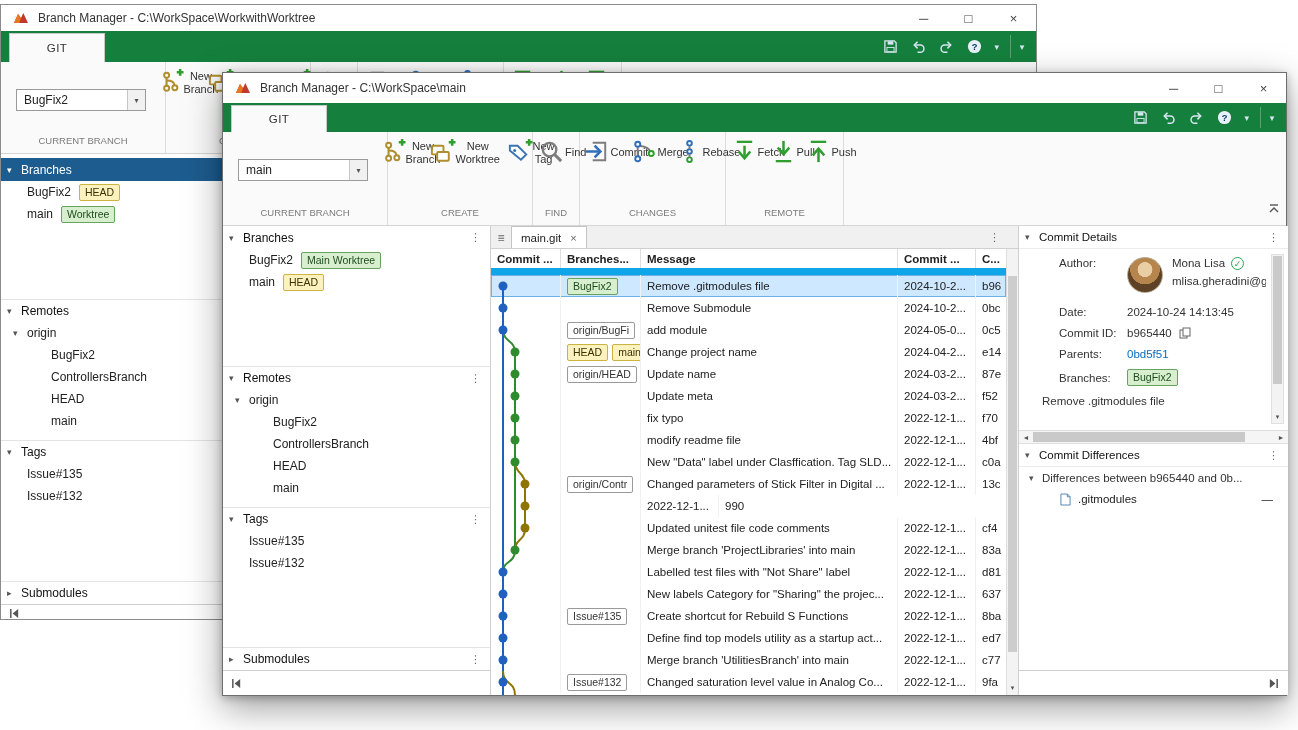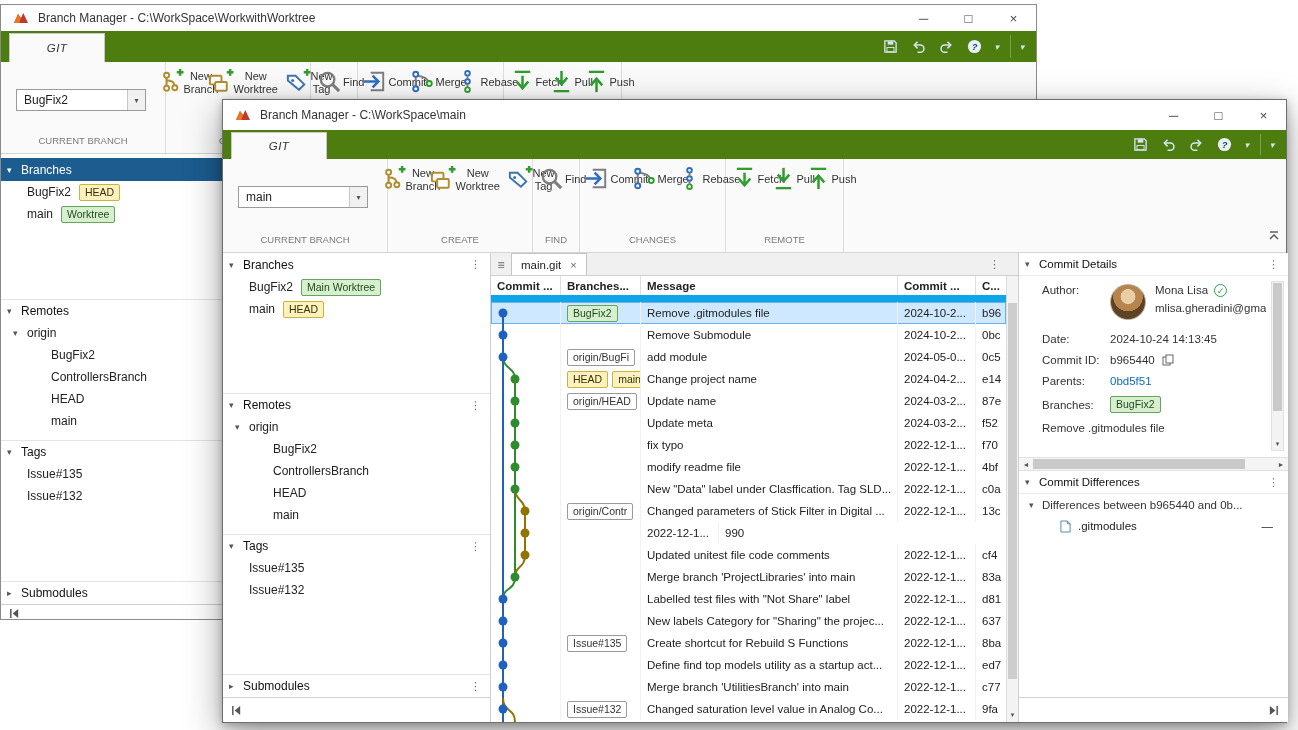--- a/index.html
+++ b/index.html
@@ -3,34 +3,34 @@
 <meta charset="utf-8">
 <style>
   html,body{margin:0;padding:0;width:1298px;height:730px;overflow:hidden;background:#fff;
     font-family:"Liberation Sans",sans-serif;-webkit-font-smoothing:antialiased;}
   .desktop{position:relative;width:1298px;height:730px;}
 
   
   .window{position:absolute;background:#fff;border:1px solid #8b8b8b;box-sizing:border-box;
     display:flex;flex-direction:column;}
   .back-window{left:0;top:4px;width:1037px;height:616px;}
-  .front-window{left:222px;top:99px;width:1065px;height:624px;border-color:#6e6e6e;
+  .front-window{left:222px;top:72px;width:1065px;height:624px;border-color:#6e6e6e;
     box-shadow:0 12px 34px rgba(0,0,0,.38),0 2px 8px rgba(0,0,0,.25);z-index:5;}
 
   
   .titlebar{height:30px;display:flex;align-items:center;background:#fff;flex:none;}
   .back-window .titlebar{height:26px;}
   .app-icon{width:16px;height:16px;margin-left:12px;flex:none;display:flex;}
   .app-icon svg{width:16px;height:16px;}
   .tb-title{margin-left:9px;font-size:12px;color:#333;white-space:nowrap;}
   .win-controls{margin-left:auto;display:flex;height:100%;}
   .win-btn{width:45px;display:flex;align-items:center;justify-content:center;font-size:13px;color:#444;}
 
   
-  .ribbon{height:29px;background:#4d7c0f;position:relative;flex:none;font-style:italic;}
+  .ribbon{height:29px;background:#15803d;position:relative;flex:none;}
   .back-window .ribbon{height:31px;}
   .git-tab{position:absolute;left:8px;top:2px;bottom:0;width:96px;background:#fafafa;color:#333;
     font-size:11.5px;display:flex;align-items:center;justify-content:center;
     border:1px solid #c9c9c9;border-bottom:none;box-sizing:border-box;letter-spacing:.4px;}
   .ribbon-right{position:absolute;right:34px;top:0;bottom:0;display:flex;align-items:center;gap:5px;}
   .ribbon-btn{width:23px;height:21px;display:flex;align-items:center;justify-content:center;}
   .ribbon-btn svg{width:15px;height:15px;}
   .ribbon-caret{color:#d7e6f3;font-size:9px;padding:0 3px;}
   .ribbon-overflow{position:absolute;right:3px;top:4px;bottom:4px;width:22px;
     border-left:1px solid rgba(255,255,255,.28);display:flex;align-items:center;justify-content:center;}
@@ -117,21 +117,21 @@
   .center-vscroll .vthumb{position:absolute;top:27px;left:1px;right:1px;height:376px;background:#cdcdcd;}
   .center-vscroll .vdown{position:absolute;bottom:0;left:0;right:0;height:14px;display:flex;align-items:center;justify-content:center;
     font-size:7px;color:#555;background:#f3f3f3;}
 
   
   .right{width:270px;border-left:1px solid #cfcfcf;display:flex;flex-direction:column;position:relative;background:#fff;flex:none;box-sizing:border-box;font-size:11.5px;}
   .panel-header{height:23px;display:flex;align-items:center;padding-left:6px;box-sizing:border-box;border-bottom:1px solid #ececec;flex:none;color:#111;}
   .panel-header .exp{width:14px;font-size:9px;color:#555;flex:none;}
   .panel-header .kebab{margin-left:auto;margin-right:9px;color:#666;font-size:11px;}
   .details-body{height:181px;position:relative;padding:8px 22px 0 23px;box-sizing:border-box;color:#333;overflow:hidden;flex:none;}
-  .f-row{display:flex;align-items:center;margin-bottom:9px;}
+  .f-row{display:flex;align-items:center;margin-bottom:9px;margin-left:17px;}
   .f-label{width:68px;flex:none;color:#333;}
   .author-row{align-items:flex-start;margin-bottom:13px;}
   .avatar{width:36px;height:36px;border-radius:50%;flex:none;margin-right:9px;border:1px solid #b9a98f;box-sizing:border-box;
     background:radial-gradient(circle at 50% 34%, #e9cda4 0 26%, #b5854d 27% 52%, #5d4226 53% 78%, #3e2d1a 79% 100%);}
   .author-meta{min-width:0;}
   .author-name-line{display:flex;align-items:flex-start;gap:6px;}
   .verified{width:13px;height:13px;border:1.5px solid #2da44e;border-radius:50%;color:#2da44e;font-size:9px;
     display:flex;align-items:center;justify-content:center;box-sizing:border-box;flex:none;}
   .author-email{margin-top:5px;white-space:nowrap;overflow:hidden;}
   .copy-icon{margin-left:7px;display:flex;}

